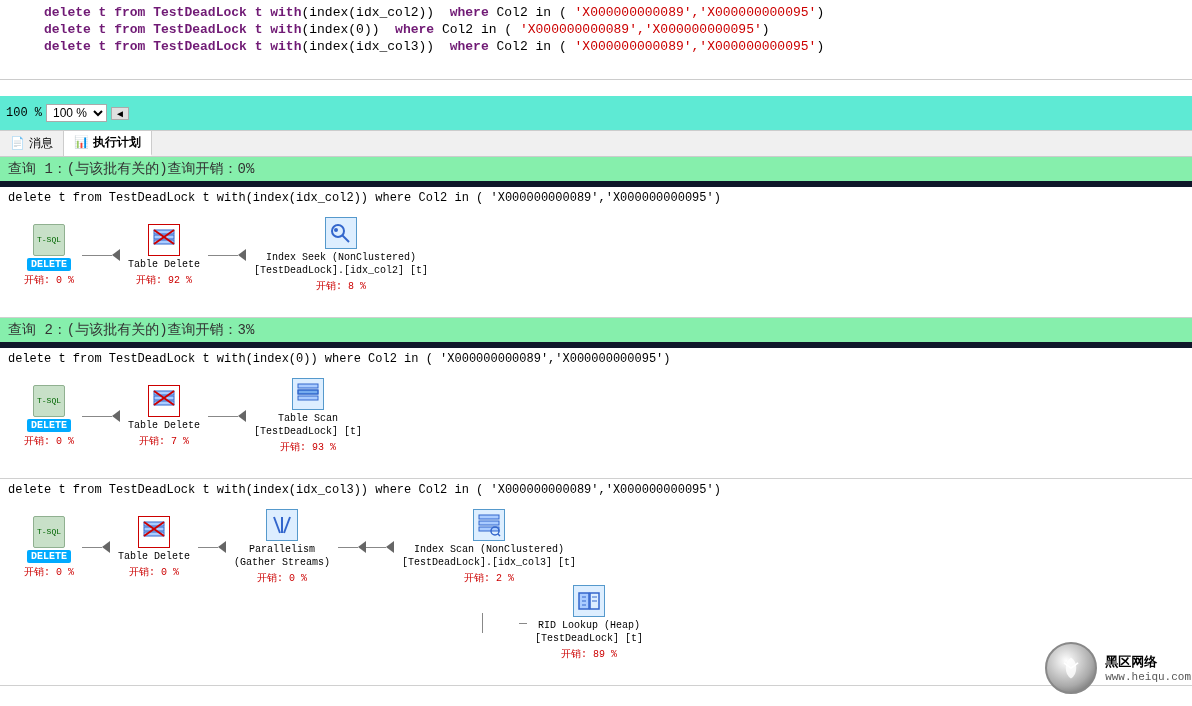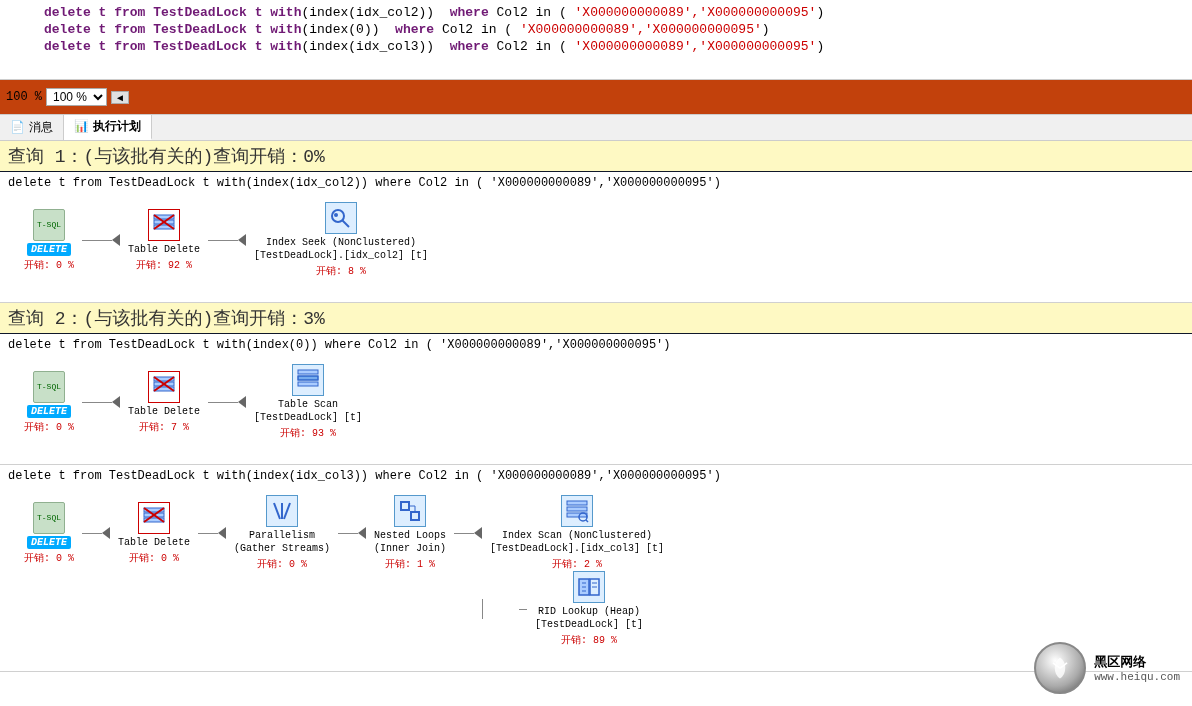--- a/index.html
+++ b/index.html
@@ -35,25 +35,26 @@
       margin-right: 8px;
       font-size: 12px;
     }
     .kw-blue { color: #701a75; font-weight: bold; }
     .str-red { color: #cc0000; }
 
     
     .toolbar-row {
       display: flex;
       align-items: center;
-      background: #c2410c;
+      background: #5eead4;
       border-bottom: 1px solid #ccc;
       padding: 17px 6px;
       height: 26px;
       gap: 4px;
+      margin-top: 16px;
     }
     .zoom-label {
       font-size: 12px;
       color: #000;
     }
     .zoom-dropdown {
       font-size: 12px;
       border: 1px solid #aaa;
       background: #fff;
       padding: 0 2px;
@@ -95,25 +96,25 @@
       overflow-y: auto;
       height: calc(706px - 80px - 26px - 30px);
     }
 
     
     .query-section {
       border-bottom: 1px solid #d0d0d0;
       padding-bottom: 8px;
     }
     .query-header {
-      background: #fef9c3;
+      background: #86efac;
       padding: 3px 8px;
-      font-size: 18px;
+      font-size: 14px;
       color: #333;
-      border-bottom: 1px solid #0f172a;
+      border-bottom: 6px solid #0f172a;
     }
     .query-sql {
       padding: 4px 8px;
       font-size: 12px;
       color: #000;
       font-family: 'Courier New', Courier, monospace;
       white-space: pre;
       background: #fff;
     }
 
@@ -152,21 +153,20 @@
     }
 
     
     .delete-badge {
       background: #00AAFF;
       color: #fff;
       font-size: 10px;
       font-weight: bold;
       padding: 1px 4px;
       border-radius: 2px;
-      font-style: italic;
     }
 
     
     .arrow-left {
       width: 0;
       height: 0;
       border-top: 6px solid transparent;
       border-bottom: 6px solid transparent;
       border-right: 8px solid #666;
       flex-shrink: 0;
@@ -251,21 +251,21 @@
       border: 1px solid #5599cc;
       display: flex;
       align-items: center;
       justify-content: center;
     }
 
     
     .watermark {
       position: fixed;
       bottom: 12px;
-      right: 12px;
+      right: 1px;
       display: flex;
       align-items: center;
       gap: 8px;
       z-index: 100;
     }
     .watermark-ball {
       width: 52px;
       height: 52px;
       border-radius: 50%;
       background: radial-gradient(circle at 40% 35%, #fff 0%, #aaa 60%, #555 100%);
@@ -489,32 +489,20 @@
             </svg>
           </div>
           <div class="plan-node-label">Parallelism<br>(Gather Streams)</div>
           <div class="plan-node-cost">开销: 0 %</div>
         </div>
         <div style="display:flex;align-items:center;">
           <div class="hline" style="width:20px;"></div>
           <div class="arrow-left"></div>
         </div>
 
-        <div class="plan-node">
-          <div class="nested-icon">
-            <svg width="24" height="24" viewBox="0 0 24 24">
-              <rect x="3" y="3" width="8" height="8" fill="none" stroke="#3366cc" stroke-width="2"></rect>
-              <rect x="13" y="13" width="8" height="8" fill="none" stroke="#3366cc" stroke-width="2"></rect>
-              <line x1="11" y1="7" x2="17" y2="7" stroke="#3366cc" stroke-width="1"></line>
-              <line x1="17" y1="7" x2="17" y2="13" stroke="#3366cc" stroke-width="1"></line>
-            </svg>
-          </div>
-          <div class="plan-node-label">Nested Loops<br>(Inner Join)</div>
-          <div class="plan-node-cost">开销: 1 %</div>
-        </div>
         <div style="display:flex;align-items:center;">
           <div class="hline" style="width:20px;"></div>
           <div class="arrow-left"></div>
         </div>
 
         <div class="plan-node">
           <div class="index-icon">
             <svg width="24" height="24" viewBox="0 0 24 24">
               <rect x="2" y="2" width="20" height="4" fill="#aaccff" stroke="#3366cc" stroke-width="1"></rect>
               <rect x="2" y="8" width="20" height="4" fill="#aaccff" stroke="#3366cc" stroke-width="1"></rect>

